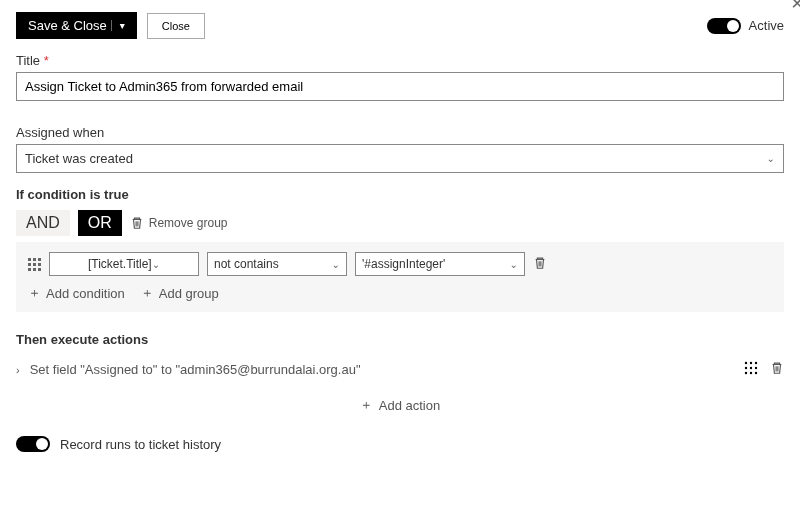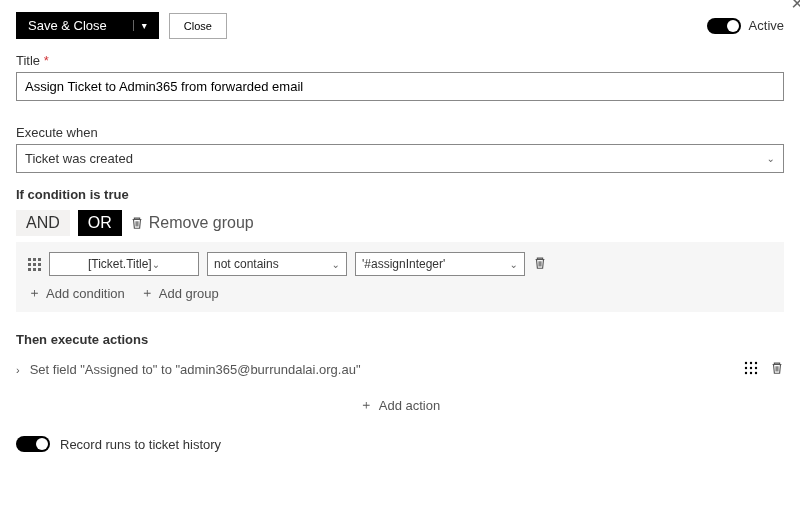--- a/index.html
+++ b/index.html
@@ -1,36 +1,36 @@
 <!DOCTYPE html>
 <html><head>
 <meta charset="utf-8">
 <style>
   * { box-sizing: border-box; margin: 0; padding: 0; font-family: "Segoe UI", Arial, sans-serif; }
   body { background: #fff; font-size: 13px; color: #333; padding: 12px 16px; }
   .topbar { display: flex; align-items: center; justify-content: space-between; margin-bottom: 14px; position: relative; }
   .close-x { position: absolute; top: -6px; right: -4px; font-size: 16px; color: #666; cursor: pointer; }
   .topbar-left { display: flex; gap: 10px; align-items: center; }
-  .btn-primary { background: #000; color: #fff; border: none; padding: 6px 12px; font-size: 13px; display: flex; align-items: center; gap: 26px; cursor: pointer; }
+  .btn-primary { background: #000; color: #fff; border: none; padding: 6px 12px; font-size: 13px; display: flex; align-items: center; gap: 4px; cursor: pointer; }
   .btn-primary .chev { border-left: 1px solid #666; padding-left: 8px; font-size: 10px; }
   .btn-secondary { background: #fff; border: 1px solid #aaa; padding: 6px 14px; font-size: 11px; cursor: pointer; }
   .topbar-right { display: flex; align-items: center; gap: 8px; }
   .toggle { width: 34px; height: 16px; background: #000; border-radius: 10px; position: relative; cursor: pointer; }
   .toggle .knob { width: 12px; height: 12px; background: #fff; border-radius: 50%; position: absolute; top: 2px; right: 2px; }
   .field-label { font-size: 13px; font-weight: 400; margin-bottom: 4px; display: block; }
   .required { color: #d13438; }
   .input-text { width: 100%; border: 1px solid #888; padding: 6px 8px; font-size: 13px; margin-bottom: 24px; }
   .select-box { width: 100%; border: 1px solid #888; padding: 6px 8px; font-size: 13px; margin-bottom: 14px; display: flex; justify-content: space-between; align-items: center; cursor: pointer; }
   .chevron-down { font-size: 10px; color: #666; }
   .section-label { font-weight: 600; font-size: 13px; margin-bottom: 8px; }
   .logic-row { display: flex; align-items: center; gap: 8px; margin-bottom: 6px; }
   .chip { padding: 4px 10px; font-size: 16px; }
   .chip-and { background: #f3f2f1; }
   .chip-or { background: #000; color: #fff; }
-  .remove-group { display: flex; align-items: center; gap: 5px; font-size: 16px; color: #555; cursor: pointer; }
+  .remove-group { display: flex; align-items: center; gap: 5px; font-size: 12px; color: #555; cursor: pointer; }
   .condition-block { background: #f6f6f6; padding: 10px 12px; }
   .condition-row { display: flex; align-items: center; gap: 8px; margin-bottom: 8px; }
   .drag-handle { display: grid; grid-template-columns: repeat(3,3px); grid-auto-rows: 3px; gap: 2px; cursor: grab; }
   .drag-handle span { width: 3px; height: 3px; background: #666; }
   .mini-select { border: 1px solid #888; background: #fff; padding: 4px 6px; font-size: 12px; display: flex; justify-content: space-between; align-items: center; cursor: pointer; }
   .w-field { width: 150px; justify-content: center; }
   .w-op { width: 140px; }
   .w-val { width: 170px; }
   .icon-btn { color: #555; cursor: pointer; font-size: 14px; }
   .add-row { display: flex; gap: 16px; margin-top: 6px; }
@@ -66,21 +66,21 @@
       </div>
     <span>Active</span>
   </div>
 </div>
 
 <label class="field-label">
   <span>Title</span> <span class="required">*</span>
 </label>
 <input class="input-text" type="text" value="Assign Ticket to Admin365 from forwarded email" style="">
 
-<label class="field-label">Execute when</label>
+<label class="field-label">Assigned when</label>
 <div class="select-box">
   <span>Ticket was created</span>
   <span class="chevron-down">⌄</span>
 </div>
 
 <div class="section-label">If condition is true</div>
 <div class="logic-row">
   <span class="chip chip-and">AND</span>
   <span class="chip chip-or">OR</span>
   <span class="remove-group">

